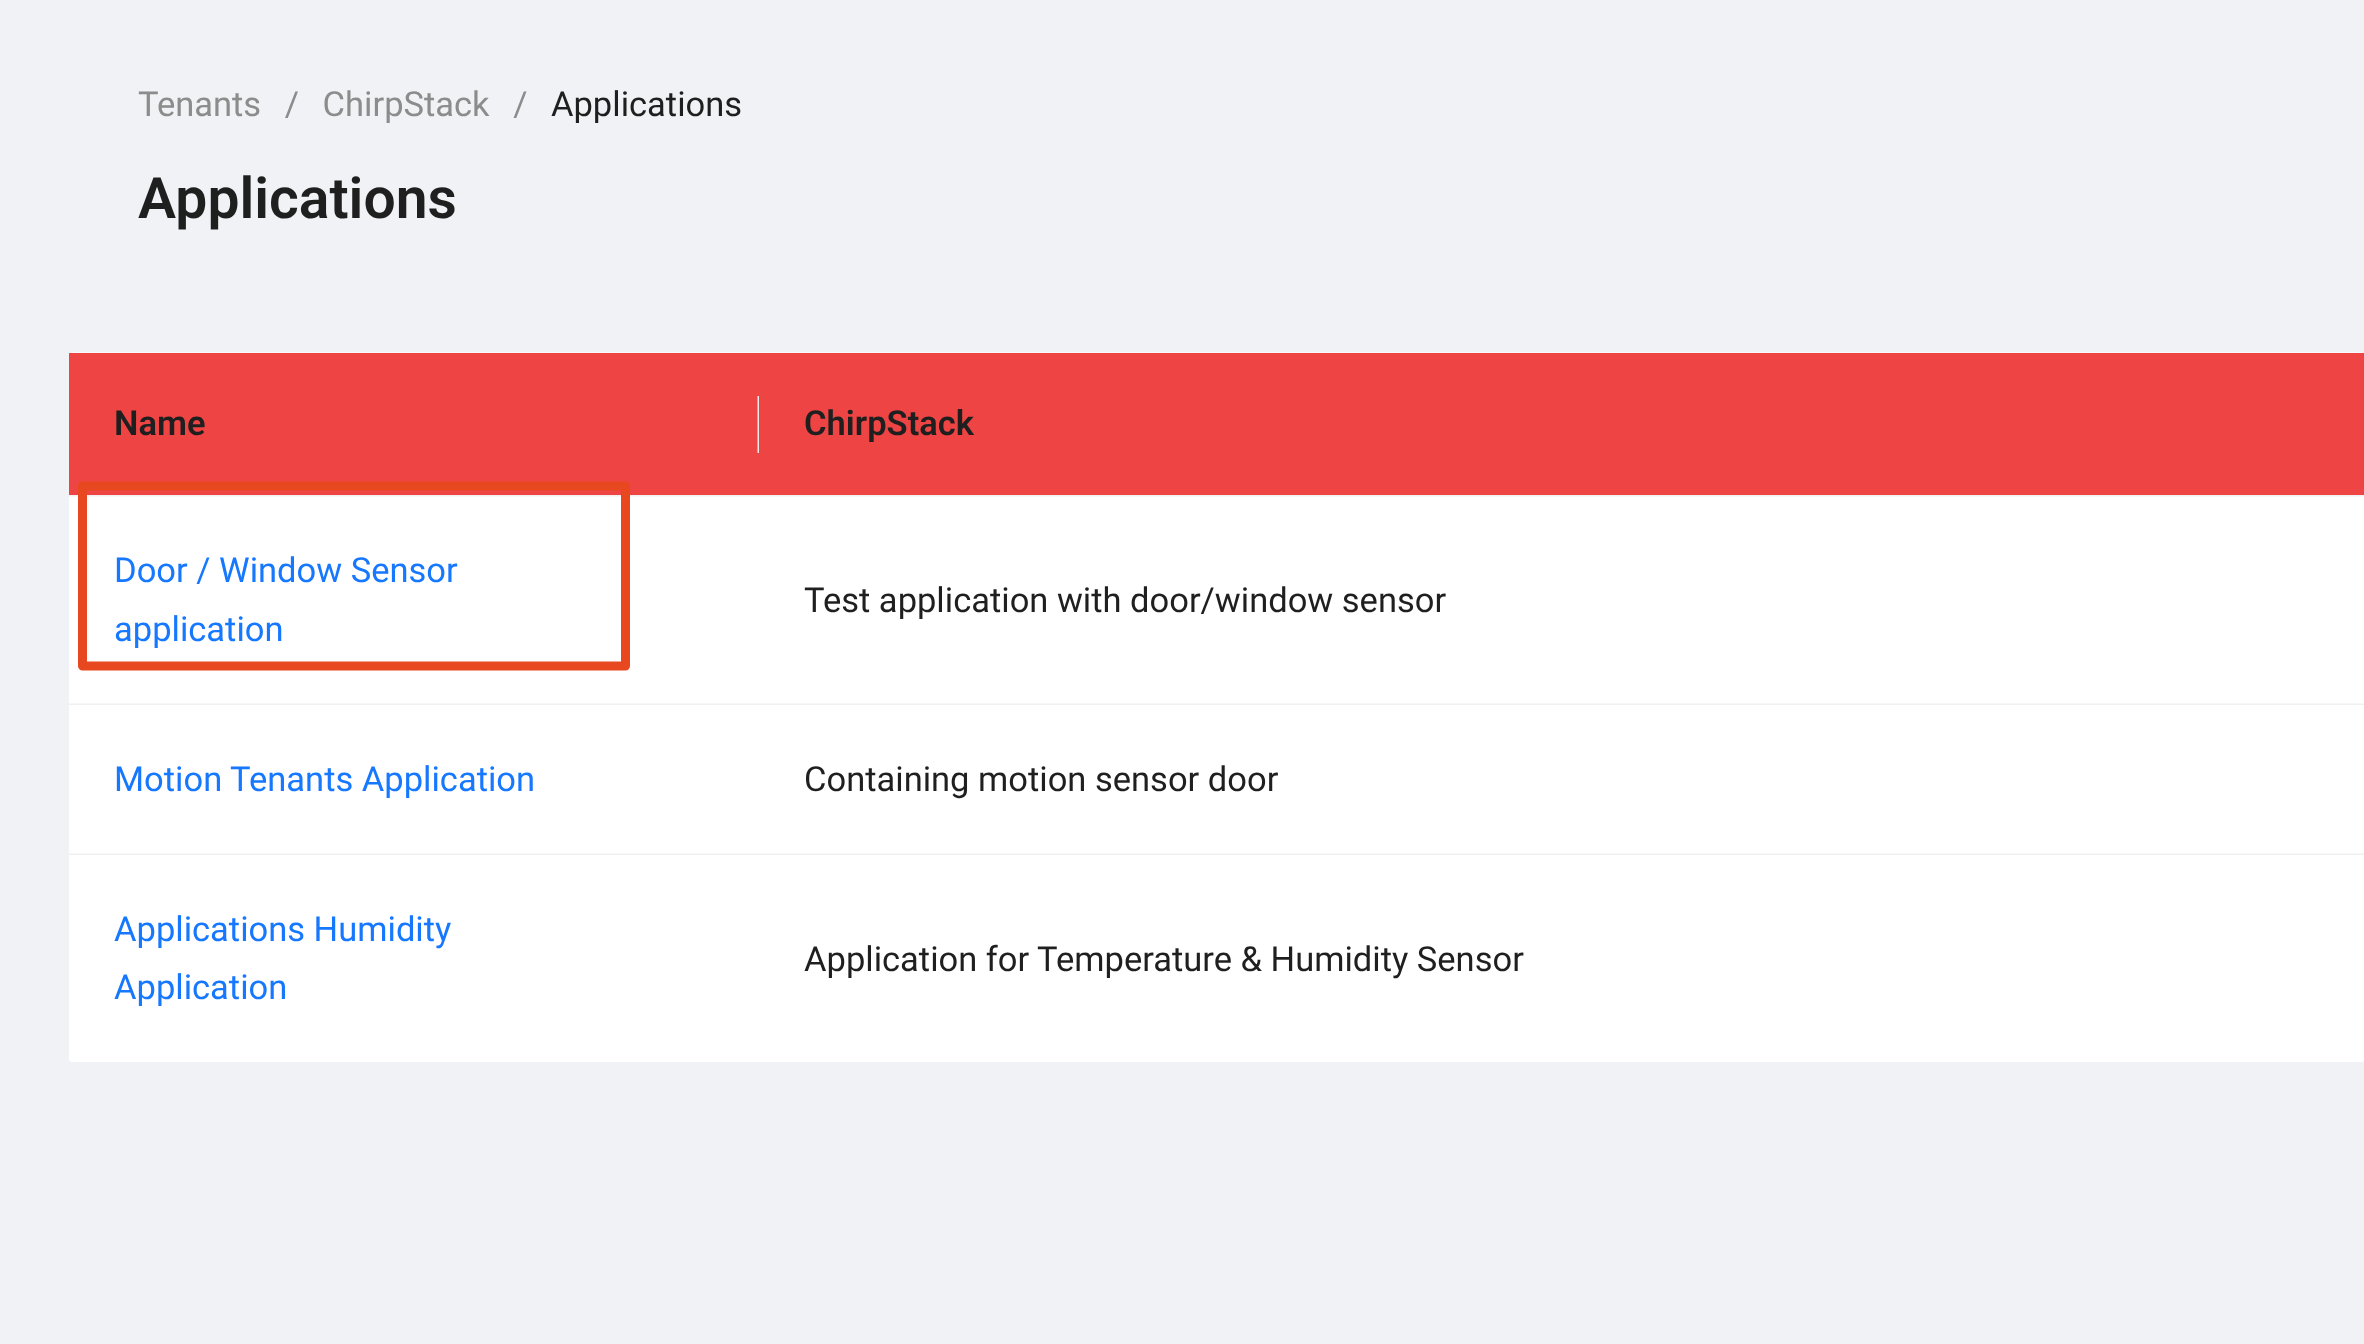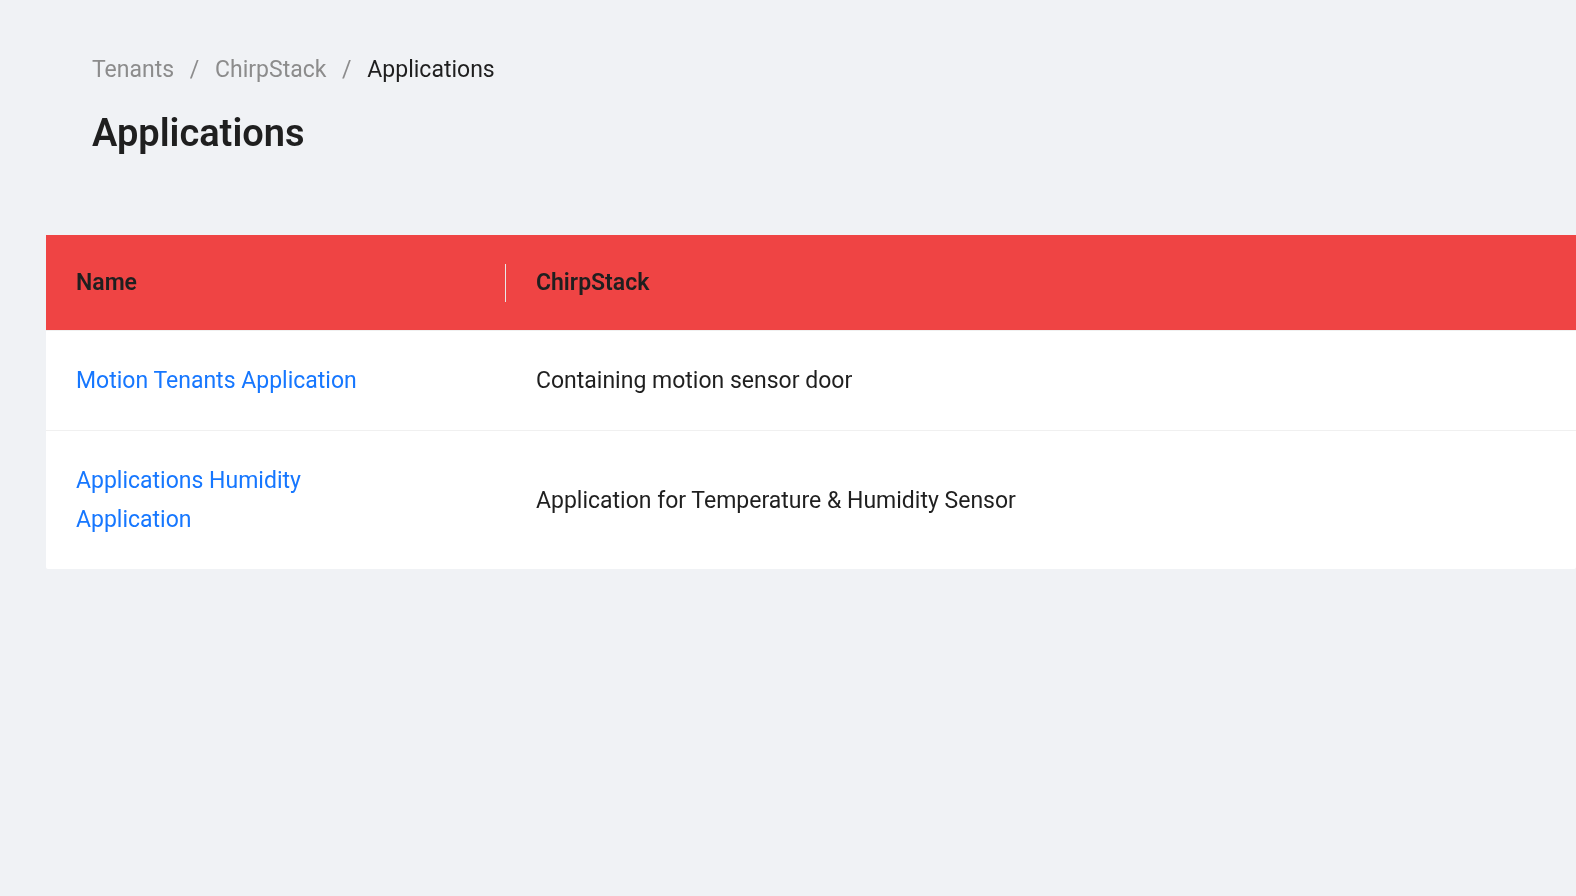--- a/index.html
+++ b/index.html
@@ -129,20 +129,29 @@
       <thead>
         <tr>
           <th class="col-name">Name</th>
           <th class="col-description">ChirpStack</th>
         </tr>
       </thead>
       <tbody>
         <tr>
           <td class="cell-name">
             <div class="name-cell-inner">
+              <a class="app-link">Door / Window Sensor application</a>
+              <div class="highlight-box"></div>
+            </div>
+          </td>
+          <td>Test application with door/window sensor</td>
+        </tr>
+        <tr>
+          <td class="cell-name">
+            <div class="name-cell-inner">
               <a class="app-link">Motion Tenants Application</a>
             </div>
           </td>
           <td>Containing motion sensor door</td>
         </tr>
         <tr>
           <td class="cell-name">
             <div class="name-cell-inner">
               <a class="app-link">Applications Humidity Application</a>
             </div>

